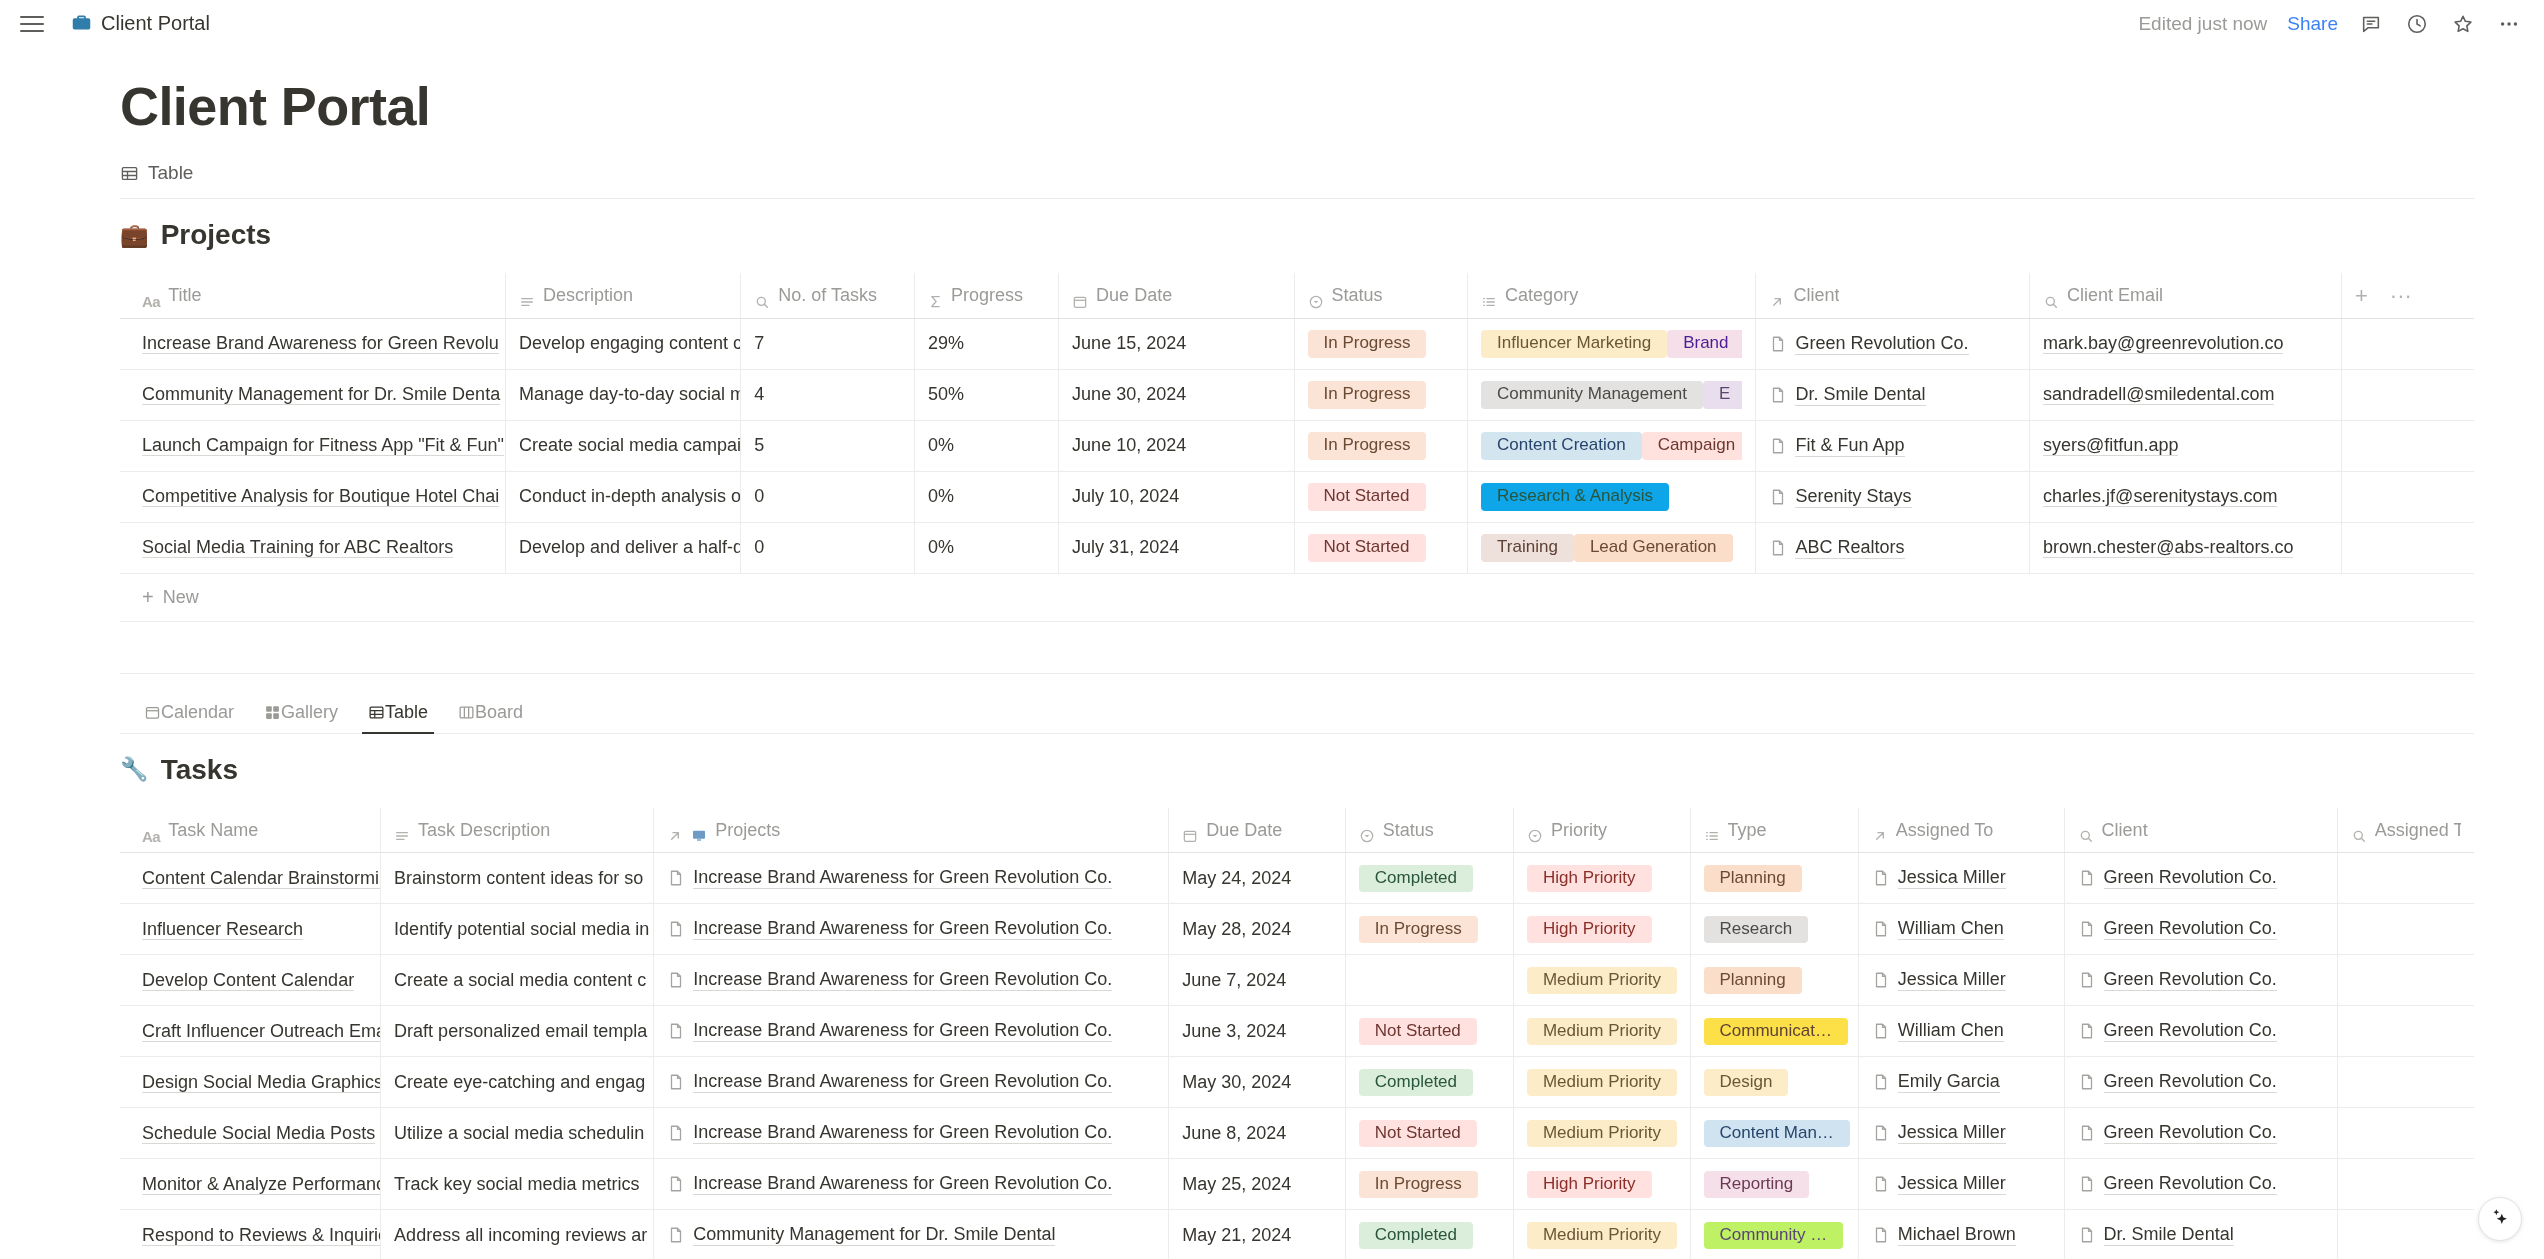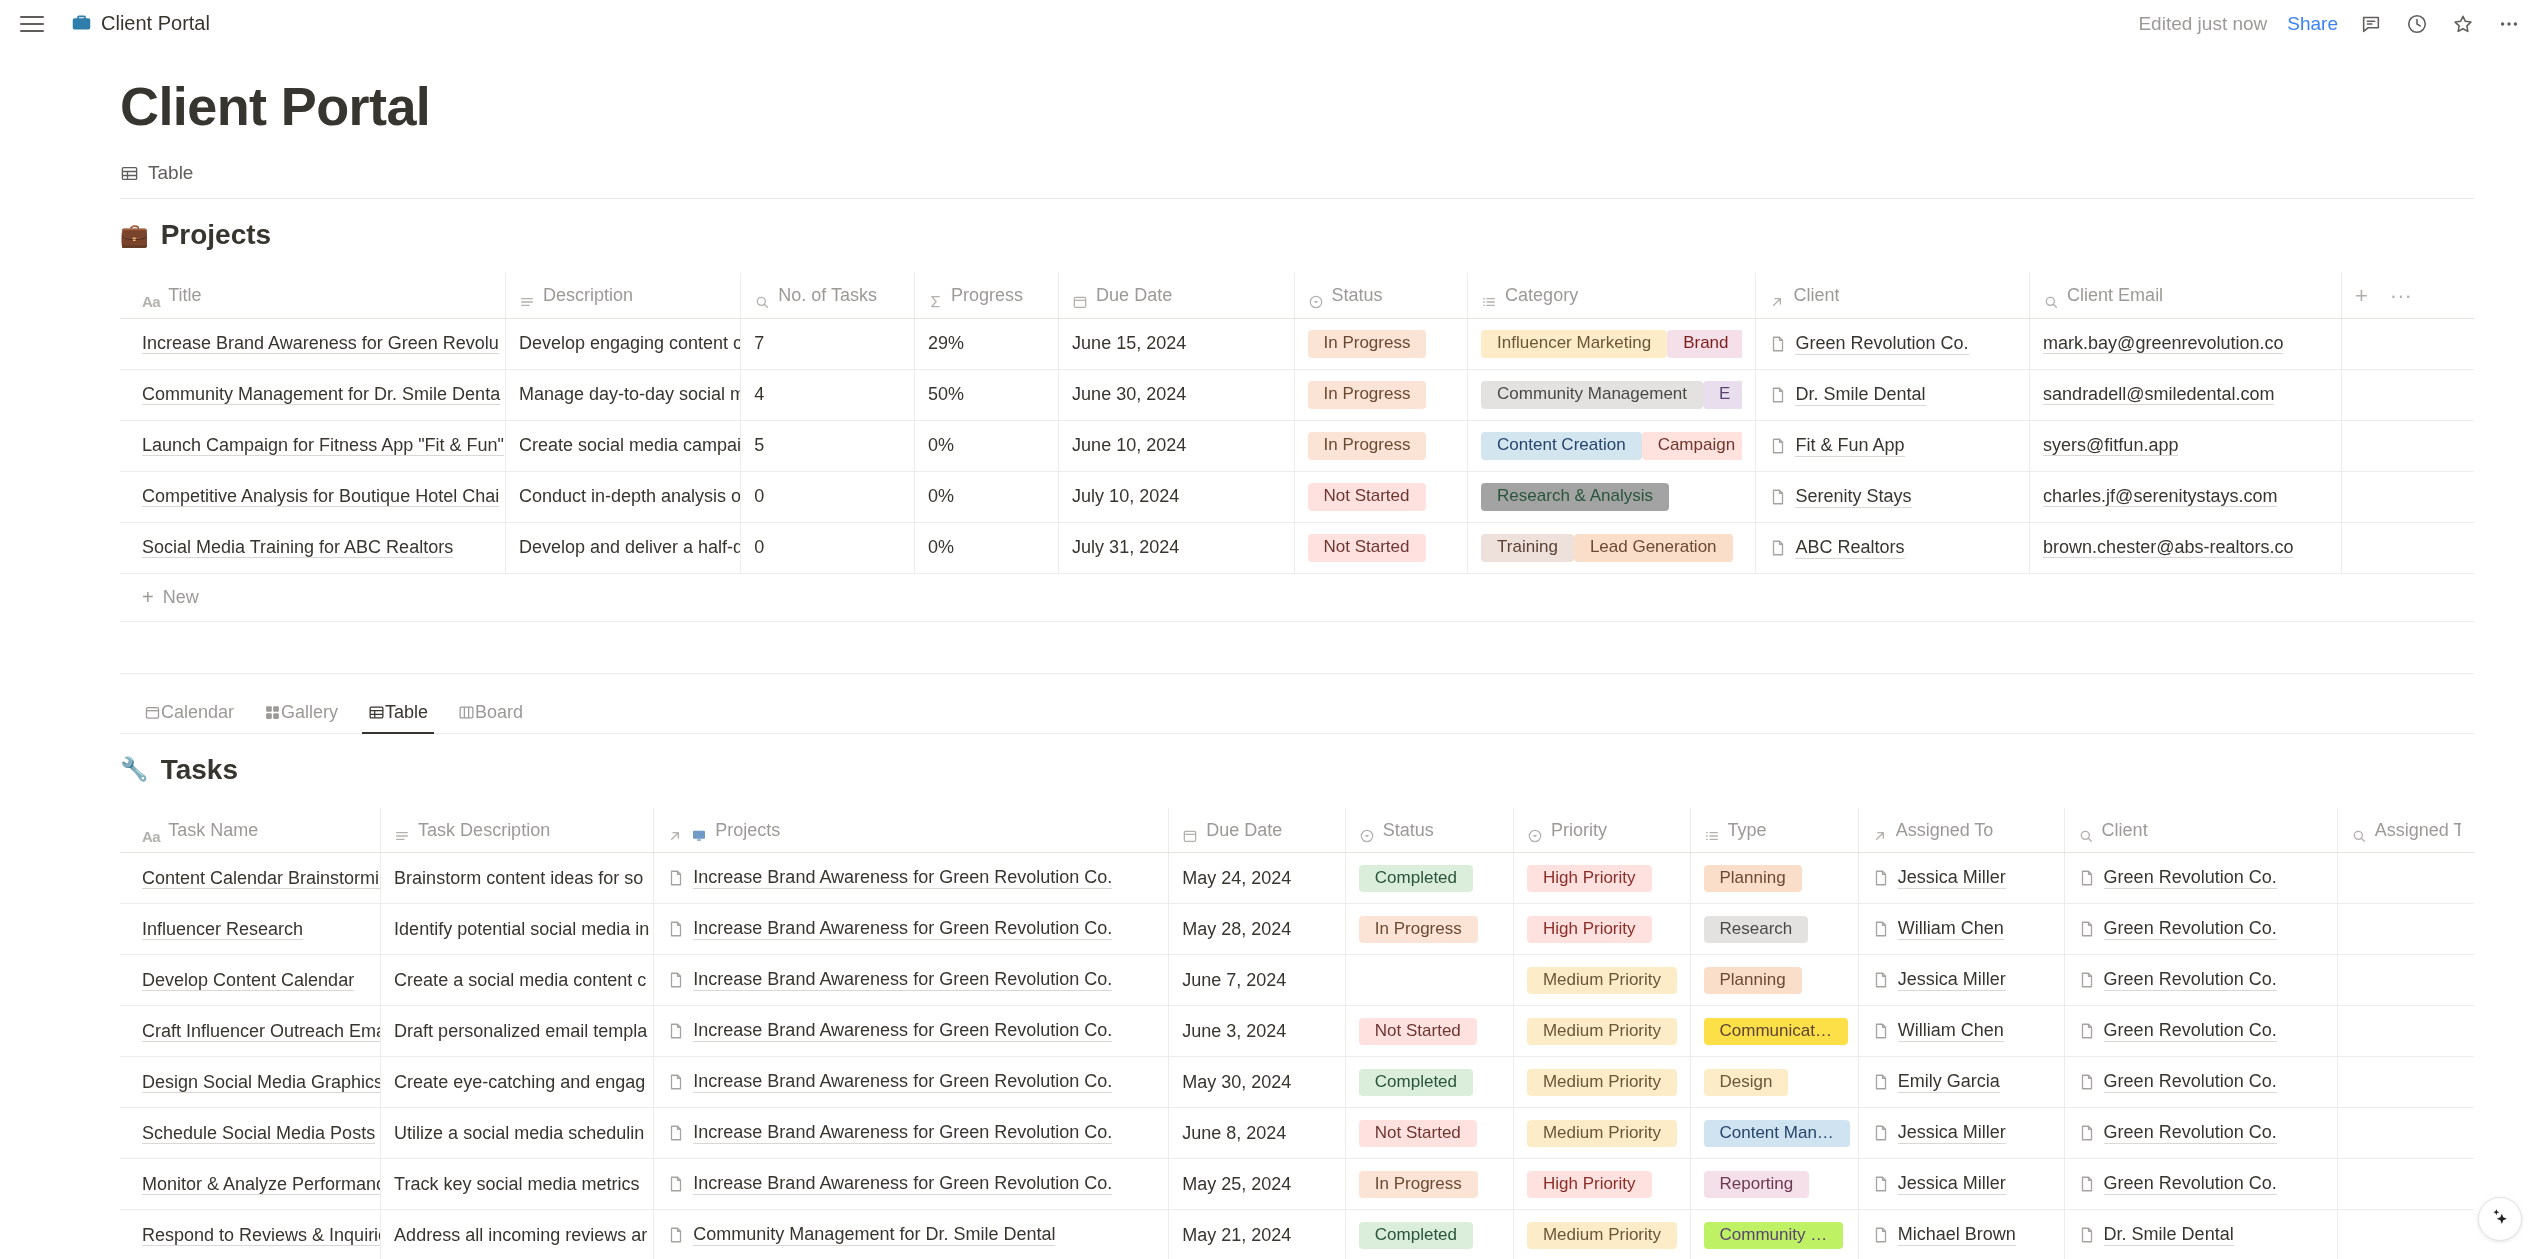--- a/index.html
+++ b/index.html
@@ -378,21 +378,21 @@
             <tr>
               <td><span class="cell-link">Increase Brand Awareness for Green Revolu</span></td>
               <td>Develop engaging content cale</td>
               <td class="num">7</td>
               <td>29%</td>
               <td>June 15, 2024</td>
               <td><span class="tag" style="background: rgb(251, 228, 213); color: rgb(107, 74, 52);">In Progress</span></td>
               <td>
                 <div class="tags">
                   <span class="tag" style="background: rgb(253, 236, 200); color: rgb(107, 86, 54);">Influencer Marketing</span>
-                  <span class="tag" style="background: rgb(245, 224, 233); color: #7f1d1d;">Brand</span>
+                  <span class="tag" style="background: rgb(245, 224, 233); color: #4c1d95;">Brand</span>
                 </div>
               </td>
               <td>
                 <div class="rel-cell">
                   <span class="doc-ico">
                     <svg width="18" height="18" viewBox="0 0 24 24" fill="none" stroke="#a5a39f" stroke-width="1.7" stroke-linejoin="round">
                       <path d="M6 3h8l4 4v14H6z"></path>
                       <path d="M14 3v4h4"></path>
                     </svg>
                   </span>
@@ -458,21 +458,21 @@
             </tr>
             <tr>
               <td><span class="cell-link">Competitive Analysis for Boutique Hotel Chai</span></td>
               <td>Conduct in-depth analysis of co</td>
               <td class="num">0</td>
               <td>0%</td>
               <td>July 10, 2024</td>
               <td><span class="tag" style="background: rgb(255, 226, 224); color: rgb(110, 54, 48);">Not Started</span></td>
               <td>
                 <div class="tags">
-                  <span class="tag" style="background: #a3a3a3; color: rgb(40, 85, 59);">Research &amp; Analysis</span>
+                  <span class="tag" style="background: #0ea5e9; color: rgb(40, 85, 59);">Research &amp; Analysis</span>
                 </div>
               </td>
               <td>
                 <div class="rel-cell">
                   <span class="doc-ico">
                     <svg width="18" height="18" viewBox="0 0 24 24" fill="none" stroke="#a5a39f" stroke-width="1.7" stroke-linejoin="round">
                       <path d="M6 3h8l4 4v14H6z"></path>
                       <path d="M14 3v4h4"></path>
                     </svg>
                   </span>

